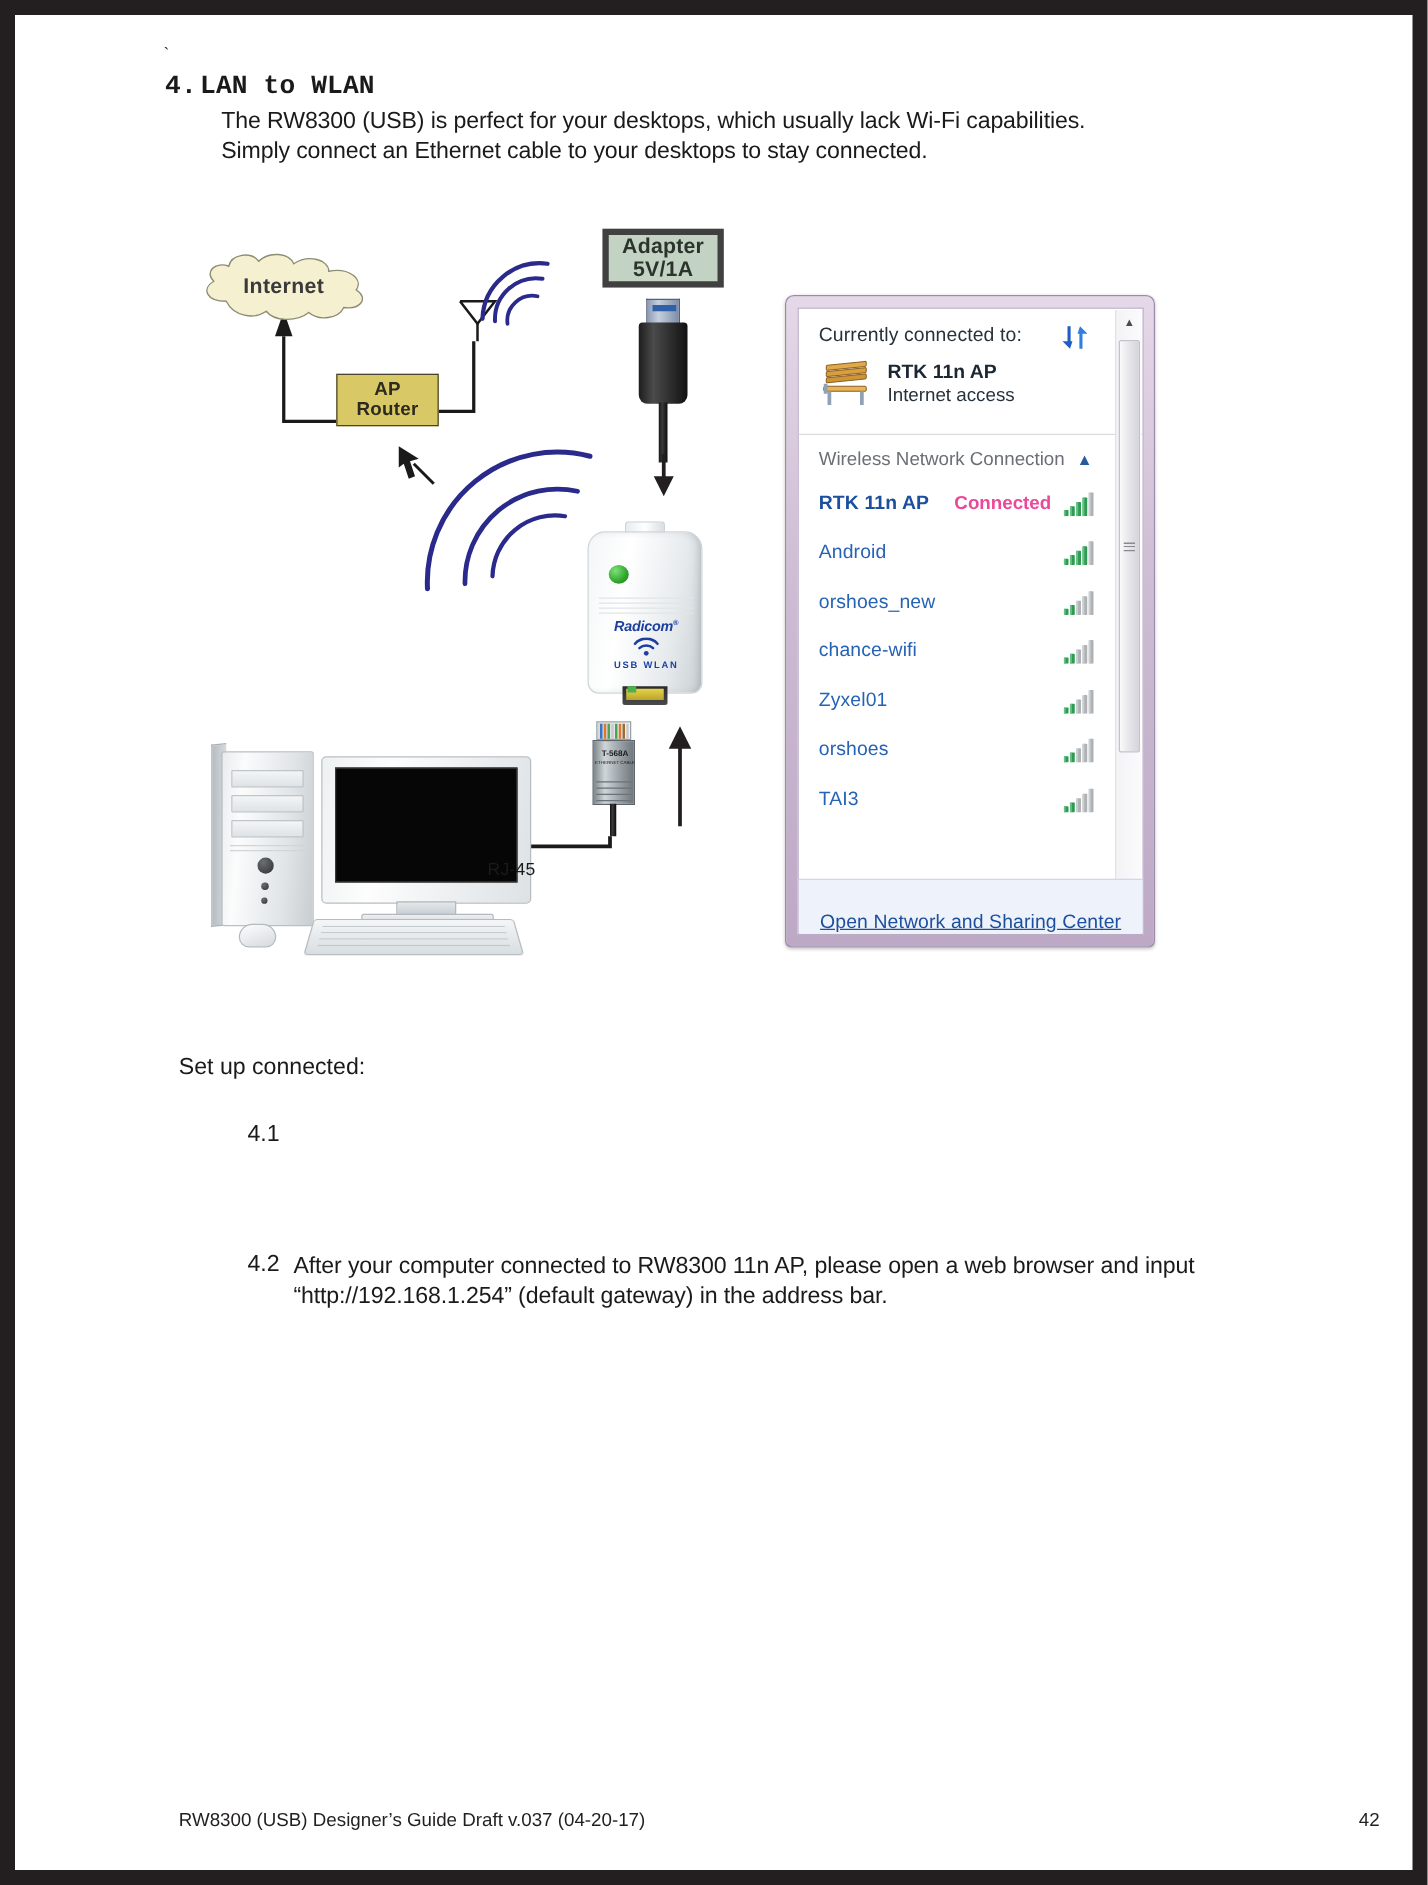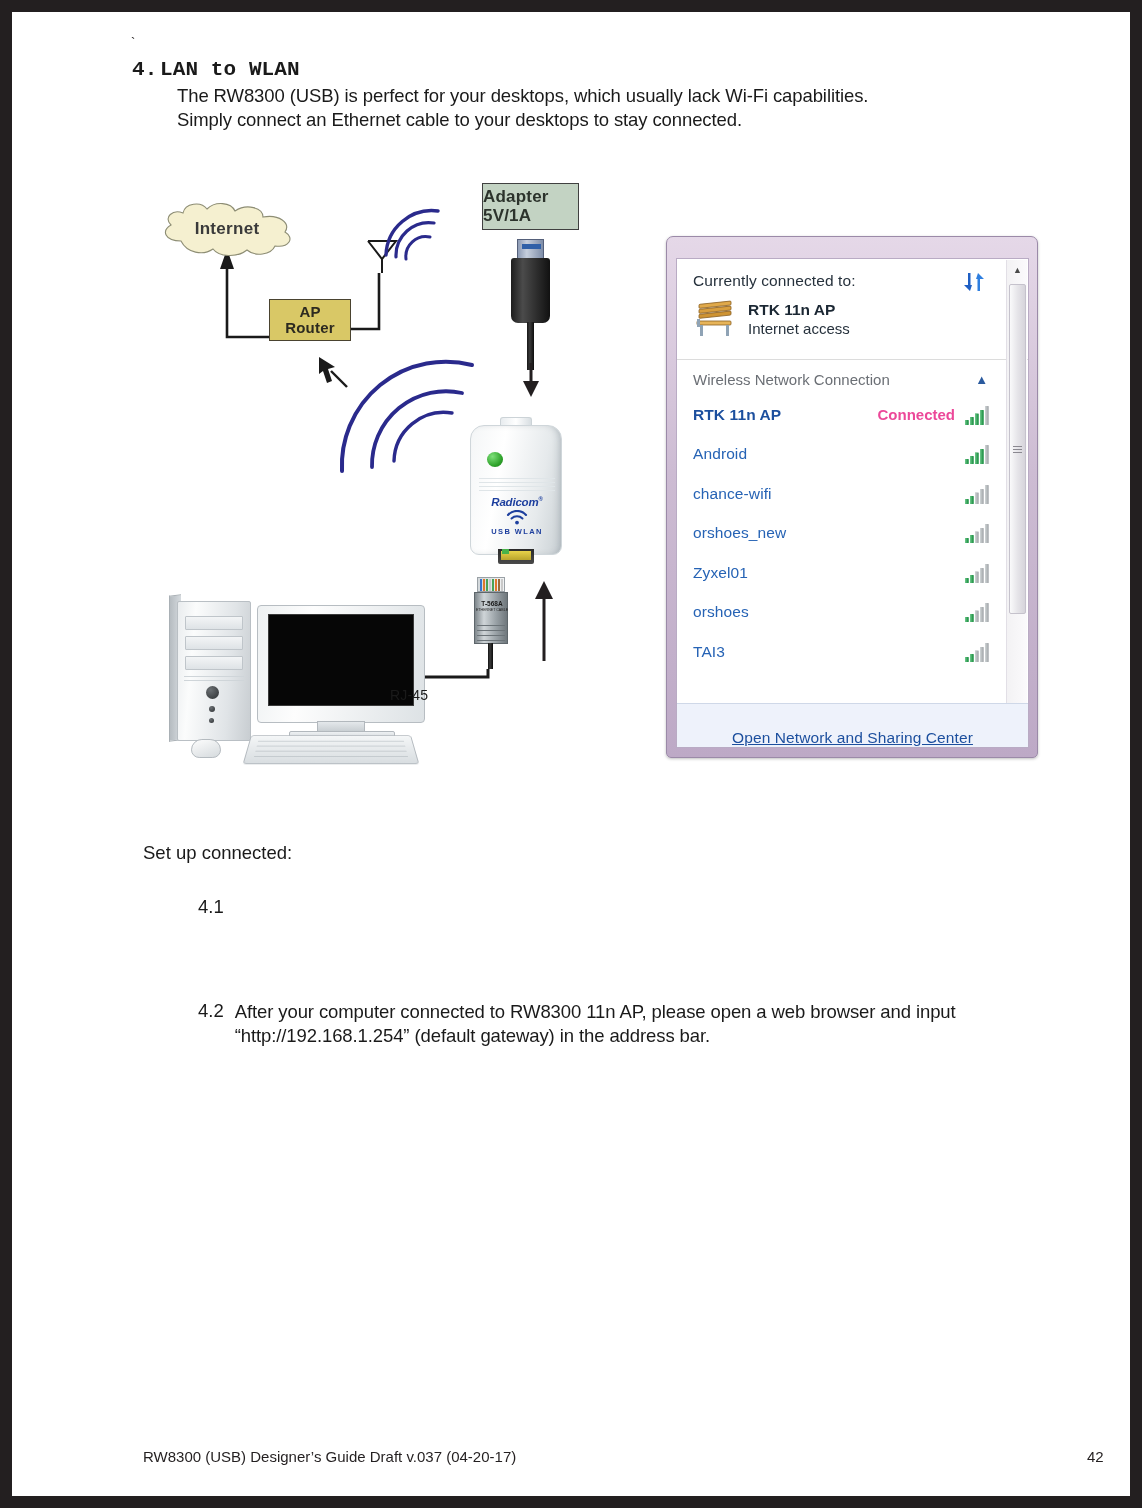--- a/index.html
+++ b/index.html
@@ -53,22 +53,22 @@
     position:absolute; left:122px; top:122px; width:82px; height:42px;
     background:#d9c866; border:1.6px solid #4a4330;
     display:flex; flex-direction:column; align-items:center; justify-content:center;
     font-size:15px; font-weight:bold; color:#2d2a20; line-height:1.08;
     letter-spacing:0.2px;
   }
 
   
   .adapter-box {
     position:absolute; left:335px; top:6px; width:97px; height:47px;
-    background:#c3d3c3; border:1px solid #404040;
-    display:flex; flex-direction:column; align-items:flex-start; justify-content:center;
+    background:#c3d3c3; border:5px solid #404040;
+    display:flex; flex-direction:column; align-items:center; justify-content:center;
     font-size:17px; font-weight:bold; color:#2c332c; line-height:1.1;
     letter-spacing:0.2px;
   }
 
   
   .usb-head {
     position:absolute; left:370px; top:62px; width:27px; height:20px;
     background:linear-gradient(90deg,#8d9bb5,#c6cfdd 35%,#7e8da8);
     border:1px solid #55607a; border-bottom:none;
   }
@@ -237,25 +237,25 @@
   }
   .arrow-up-rj { position:absolute; left:58px; top:4px; }
 
   .rj-text {
     position:absolute; left:243px; top:510px;
     font-size:14px; color:#1a1a1a; letter-spacing:0.2px;
   }
 
   
   .netpanel {
-    position:absolute; left:654px; top:224px; width:372px; height:522px;
+    position:absolute; left:616px; top:224px; width:296px; height:522px;
     background:linear-gradient(180deg,#e5d8e8,#cdbcd3 45%,#bda9c6);
     border:1px solid #9b8aa8;
     border-radius:7px 7px 5px 5px;
-    padding:21px 8px 9px 9px;
+    padding:9px 8px 9px 9px;
     box-shadow:0 1px 3px rgba(0,0,0,.25);
   }
   .netpanel-inner {
     position:relative; width:100%; height:100%;
     background:#ffffff; border:1px solid #b9abc4;
   }
   .np-header {
     position:relative; padding:13px 14px 12px 16px;
     border-bottom:1px solid #dcdcdc;
     height:101px;
@@ -576,36 +576,36 @@
                 <rect x="5" y="12" width="1.5" height="8" rx="0.5" fill="#6fc98c" opacity="0.85"></rect>
                 <rect x="10" y="8.5" width="3.8" height="11.5" rx="0.6" fill="#2E9B52"></rect>
                 <rect x="10" y="8.5" width="1.5" height="11.5" rx="0.5" fill="#6fc98c" opacity="0.85"></rect>
                 <rect x="15" y="5" width="3.8" height="15" rx="0.6" fill="#2E9B52"></rect>
                 <rect x="15" y="5" width="1.5" height="15" rx="0.5" fill="#6fc98c" opacity="0.85"></rect>
                 <rect x="20" y="1" width="3.8" height="19" rx="0.6" fill="#AEB2B5"></rect>
                 <rect x="20" y="1" width="1.5" height="19" rx="0.5" fill="#cfd3d6" opacity="0.85"></rect>
               </svg></span>
           </div>
           <div class="np-row">
-            <span class="name">chance-wifi</span>
+            <span class="name">orshoes_new</span>
             <span class="bars"><svg width="25" height="20" viewBox="0 0 25 20">
                 <rect x="0" y="15" width="3.8" height="5" rx="0.6" fill="#2E9B52"></rect>
                 <rect x="0" y="15" width="1.5" height="5" rx="0.5" fill="#6fc98c" opacity="0.85"></rect>
                 <rect x="5" y="12" width="3.8" height="8" rx="0.6" fill="#2E9B52"></rect>
                 <rect x="5" y="12" width="1.5" height="8" rx="0.5" fill="#6fc98c" opacity="0.85"></rect>
                 <rect x="10" y="8.5" width="3.8" height="11.5" rx="0.6" fill="#AEB2B5"></rect>
                 <rect x="10" y="8.5" width="1.5" height="11.5" rx="0.5" fill="#cfd3d6" opacity="0.85"></rect>
                 <rect x="15" y="5" width="3.8" height="15" rx="0.6" fill="#AEB2B5"></rect>
                 <rect x="15" y="5" width="1.5" height="15" rx="0.5" fill="#cfd3d6" opacity="0.85"></rect>
                 <rect x="20" y="1" width="3.8" height="19" rx="0.6" fill="#AEB2B5"></rect>
                 <rect x="20" y="1" width="1.5" height="19" rx="0.5" fill="#cfd3d6" opacity="0.85"></rect>
               </svg></span>
           </div>
           <div class="np-row">
-            <span class="name">orshoes_new</span>
+            <span class="name">chance-wifi</span>
             <span class="bars"><svg width="25" height="20" viewBox="0 0 25 20">
                 <rect x="0" y="15" width="3.8" height="5" rx="0.6" fill="#2E9B52"></rect>
                 <rect x="0" y="15" width="1.5" height="5" rx="0.5" fill="#6fc98c" opacity="0.85"></rect>
                 <rect x="5" y="12" width="3.8" height="8" rx="0.6" fill="#2E9B52"></rect>
                 <rect x="5" y="12" width="1.5" height="8" rx="0.5" fill="#6fc98c" opacity="0.85"></rect>
                 <rect x="10" y="8.5" width="3.8" height="11.5" rx="0.6" fill="#AEB2B5"></rect>
                 <rect x="10" y="8.5" width="1.5" height="11.5" rx="0.5" fill="#cfd3d6" opacity="0.85"></rect>
                 <rect x="15" y="5" width="3.8" height="15" rx="0.6" fill="#AEB2B5"></rect>
                 <rect x="15" y="5" width="1.5" height="15" rx="0.5" fill="#cfd3d6" opacity="0.85"></rect>
                 <rect x="20" y="1" width="3.8" height="19" rx="0.6" fill="#AEB2B5"></rect>

